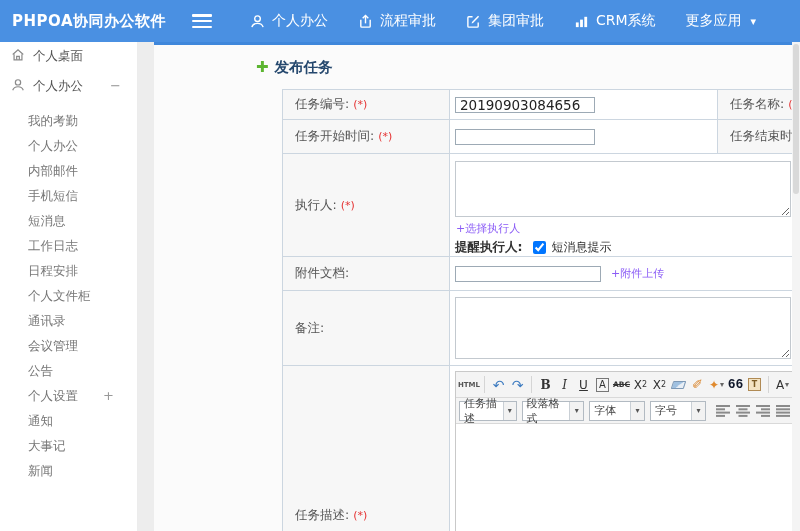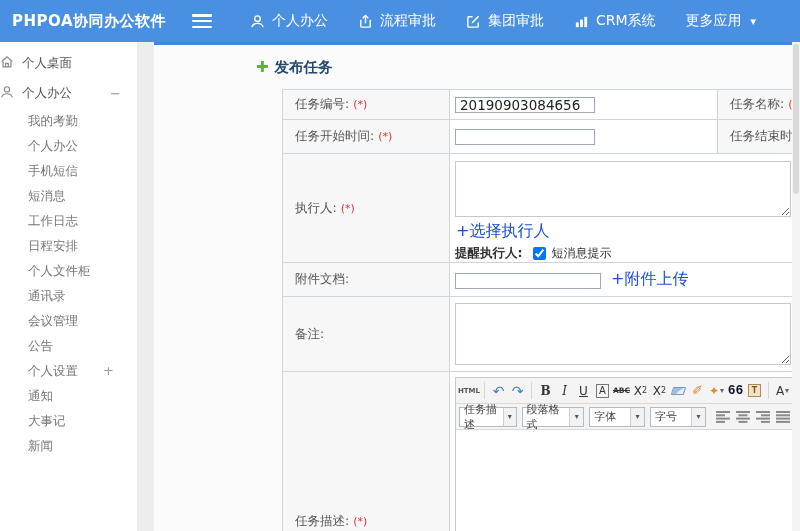--- a/index.html
+++ b/index.html
@@ -12,21 +12,21 @@
   .hamburger { width:20px; height:14px; display:flex; flex-direction:column; justify-content:space-between; cursor:pointer; margin:0 0 0 14px; }
   .hamburger span { display:block; height:2.5px; background:#fff; border-radius:1px; }
   .nav-menu { display:flex; margin-left:38px; gap:30px; align-items:center; }
   .nav-item { display:flex; align-items:center; gap:7px; font-size:14px; cursor:pointer; white-space:nowrap; }
   .nav-item svg { display:block; }
   .caret { font-size:11px; margin-left:2px; }
 
   
   .layout { display:flex; height:489px; }
   .sidebar { width:138px; background:#fff; border-right:1px solid #ececec; padding-top:6px; flex:none; }
-  .s-root { height:30px; display:flex; align-items:center; gap:8px; color:#555; font-size:12.5px; cursor:pointer; }
+  .s-root { height:30px; display:flex; align-items:flex-start; padding-left:11px; gap:8px; color:#555; font-size:12.5px; cursor:pointer; }
   .s-root .tgl { margin-left:auto; margin-right:16px; color:#999; font-size:13px; }
   .s-sub { height:25px; line-height:25px; padding-left:28px; color:#777; font-size:12.5px; cursor:pointer; position:relative; }
   .s-sub .tgl { position:absolute; left:103px; top:0; color:#999; font-size:13px; }
 
   .main { flex:1; background:#ededed; padding-left:16px; overflow:hidden; }
   .content { height:100%; background:#fbfbfb; border-top:3px solid #3f87db; overflow:hidden; }
 
   .page-title { margin:13px 0 0 102px; display:flex; align-items:center; gap:6px;
     color:#25486e; font-weight:bold; font-size:14.5px; }
   .plus-ico { color:#5cb531; font-size:15px; font-weight:bold; line-height:1; }
@@ -34,21 +34,21 @@
   
   table.form { border-collapse:collapse; table-layout:fixed; width:870px; margin:12px 0 0 128px; background:#fff; }
   table.form td { border:1px solid #ccd6e0; vertical-align:middle; }
   td.lbl { background:#f7f7f7; padding-left:12px; color:#555; font-size:12.5px; }
   .red { color:#e53333; font-size:11px; margin-left:4px; }
   td.inp { background:#fff; padding-left:5px; }
   input.txt { width:140px; height:16px; border:1px solid #9daab5; padding:0 4px; font-size:13.5px;
     font-family:"DejaVu Sans","Liberation Sans",sans-serif; color:#222; background:#fff; }
   textarea.ta { display:block; border:1px solid #c3c9cf; background:#fff; resize:both;
     font-family:"DejaVu Sans","Liberation Sans",sans-serif; }
-  a.lnk { color:#1d4ed8; text-decoration:none; font-size:16px; cursor:pointer; }
+  a.lnk { color:#8b5cf6; text-decoration:none; font-size:11px; cursor:pointer; }
   .exec-cell { padding:7px 0 0 5px; vertical-align:top; }
   .exec-cell textarea { width:336px; height:56px; }
   .choose-line { margin:4px 0 2px 1px; }
   .remind-line { display:flex; align-items:center; gap:4px; margin-top:3px; color:#333; }
   .remind-line b { font-size:12.5px; }
   .remind-line input { width:13px; height:13px; margin:0 2px 0 6px; }
   .attach-cell { padding:6px 0 6px 5px; }
   .attach-cell input.txt { width:146px; vertical-align:middle; }
   .attach-cell a { margin-left:10px; }
   .remark-cell { padding:6px 0 6px 5px; }
@@ -161,20 +161,21 @@
       <span>
         <svg width="14" height="14" viewBox="0 0 16 16" fill="none" stroke="#8a8a8a" stroke-width="1.4">
           <circle cx="8" cy="5" r="3"></circle>
             <path d="M2 14c1-3.4 4-4 6-4s5 .6 6 4"></path>
         </svg></span>
       <span>个人办公</span>
       <span class="tgl">−</span>
     </div>
     <div class="s-sub"><span>我的考勤</span></div>
     <div class="s-sub"><span>个人办公</span></div>
+    <div class="s-sub"><span>内部邮件</span></div>
     <div class="s-sub"><span>手机短信</span></div>
     <div class="s-sub"><span>短消息</span></div>
     <div class="s-sub"><span>工作日志</span></div>
     <div class="s-sub"><span>日程安排</span></div>
     <div class="s-sub"><span>个人文件柜</span></div>
     <div class="s-sub"><span>通讯录</span></div>
     <div class="s-sub"><span>会议管理</span></div>
     <div class="s-sub"><span>公告</span></div>
     <div class="s-sub">
       <span>个人设置</span>

